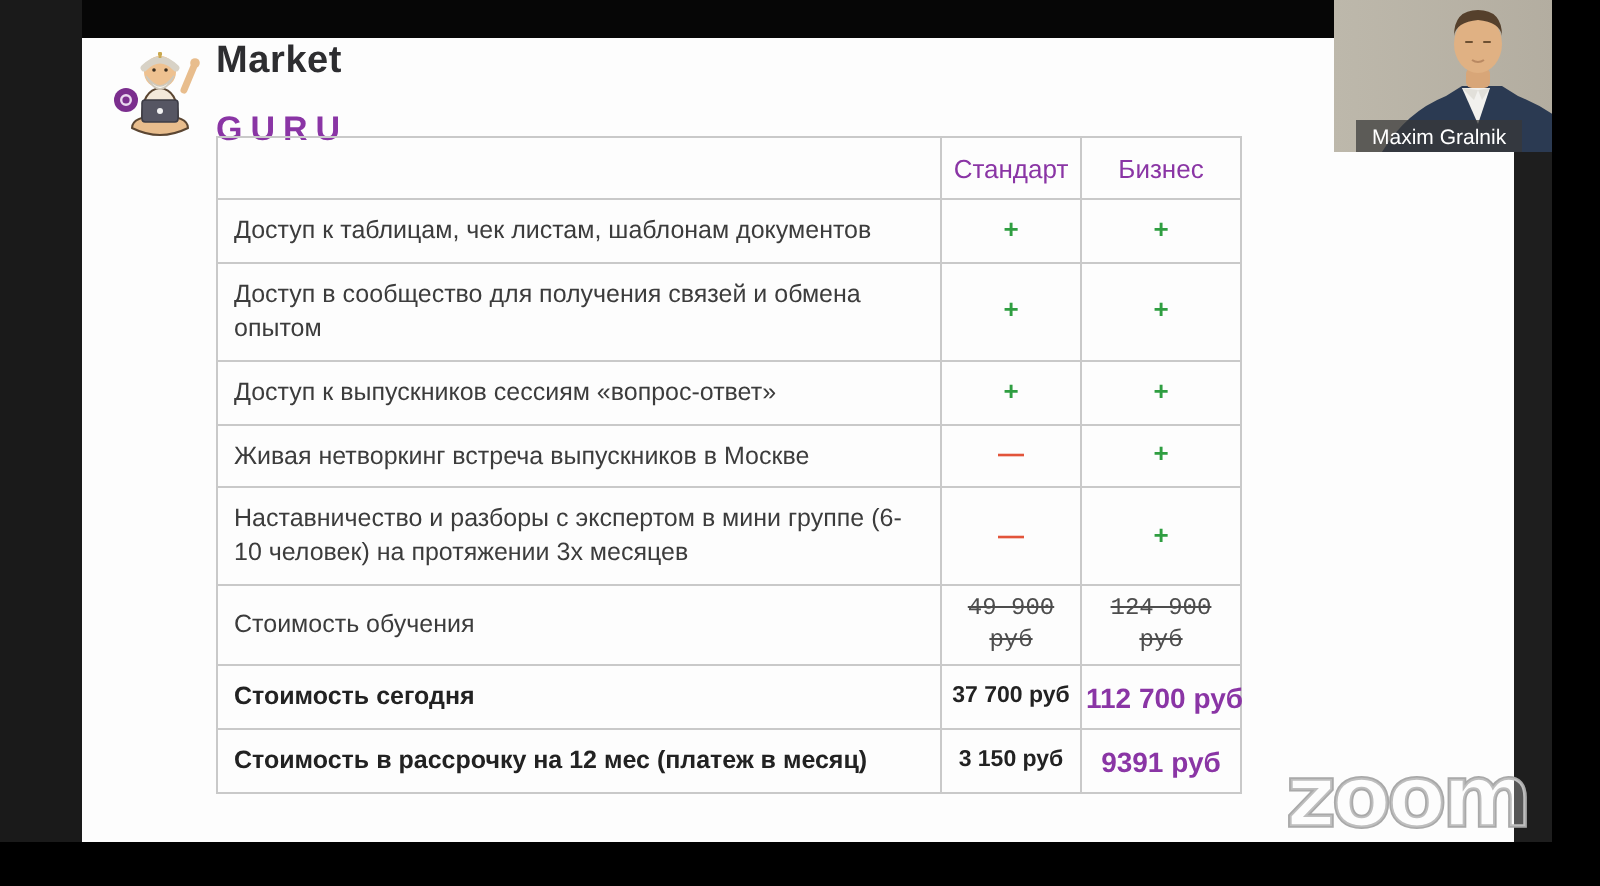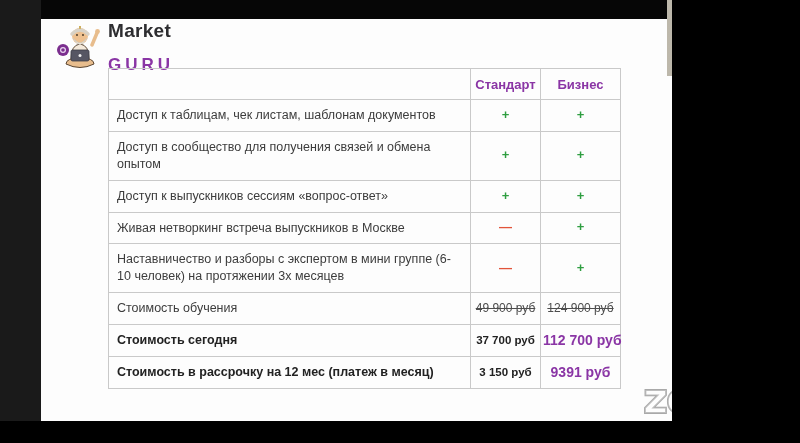--- a/index.html
+++ b/index.html
@@ -1,20 +1,19 @@
 <!DOCTYPE html>
 <html style="--accent: #8a35a5; --green: #2f9e41; --red: #e2543a;"><head>
 <meta charset="utf-8">
 <style>
   html,body{margin:0;padding:0;background:#000;}
   .stage{
-    position:relative;width:658px;height:443px;overflow:hidden;
+    position:relative;width:776px;height:443px;overflow:hidden;
     background:#f97316;
     font-family:"Liberation Sans","DejaVu Sans",sans-serif;
-    padding-left:14px;
   }
   .left-strip{position:absolute;left:0;top:0;width:41px;height:421px;background:#1a1a1a;}
   .right-strip{position:absolute;left:757px;top:0;width:43px;height:421px;background:#1e1e1e;}
   .bottom-bar{position:absolute;left:0;top:421px;width:800px;height:22px;background:#000;}
   .top-bar{position:absolute;left:0;top:0;width:800px;height:19px;background:#060606;}
 
   .slide{
     position:absolute;left:41px;top:19px;width:716px;height:402px;
     background:#fdfdfd;
   }
@@ -32,34 +31,34 @@
     border-collapse:collapse;table-layout:fixed;
     color:#3a3a3a;
   }
   table.pricing col.c-feature{width:362px;}
   table.pricing col.c-std{width:70px;}
   table.pricing col.c-biz{width:80px;}
   table.pricing th, table.pricing td{
     border:1px solid #c9c9c9;vertical-align:middle;
   }
   table.pricing th{
-    height:26px;font-size:13px;font-weight:bold;color:var(--accent,#8a35a5);
+    height:26px;font-size:13px;font-weight:normal;color:var(--accent,#8a35a5);
     text-align:center;padding:2px;
   }
   td.feature{
     font-size:12.5px;text-align:left;padding:7px 8px;line-height:1.35;color:#3c3c3c;
   }
   tr.bold-row td.feature{font-weight:bold;color:#222;}
   td.val{
     font-size:11.5px;text-align:center;padding:4px 2px;line-height:1.3;
   }
   td.val.text{font-weight:bold;color:#2e2e2e;font-size:12px;}
   td.val.plus{font-weight:bold;color:var(--green,#2f9e41);font-size:13px;}
   td.val.minus{font-weight:bold;color:var(--red,#e2543a);font-size:13px;}
-  td.val.strike{text-decoration:line-through;color:#4d4d4d;font-size:12px;}
+  td.val.strike{text-decoration:line-through;color:#4d4d4d;font-size:12px;font-family:Liberation Mono, monospace;}
   td.val.price{font-weight:bold;color:#222;white-space:nowrap;font-size:11.5px;}
   td.val.price-accent{font-weight:bold;color:var(--accent,#8a35a5);white-space:nowrap;font-size:14px;}
 
   
   .webcam{
     position:absolute;left:644px;top:0;width:156px;height:76px;overflow:hidden;
     background:#b6b1a4;
     margin-left:23px;
   }
   .webcam svg{display:block;width:156px;height:76px;}

